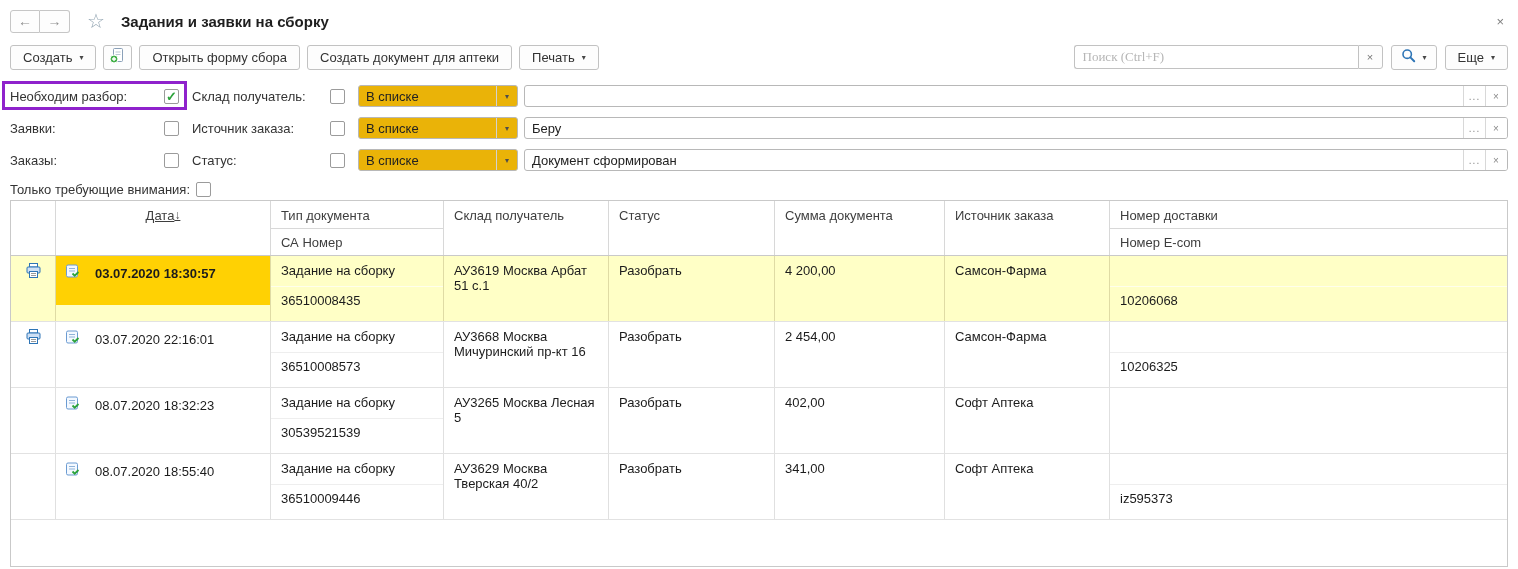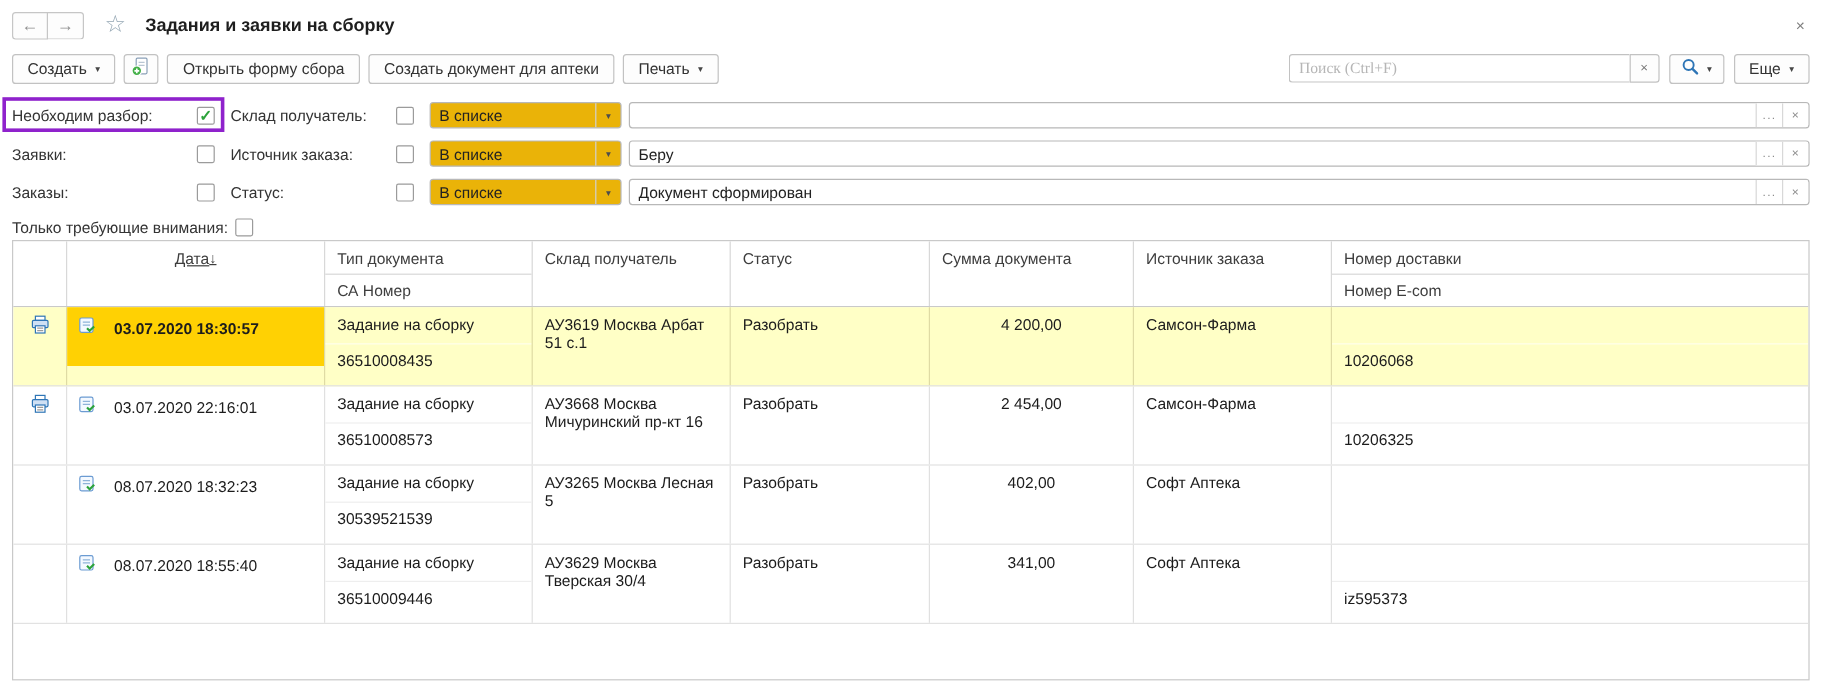--- a/index.html
+++ b/index.html
@@ -71,21 +71,21 @@
   .th-date { display:flex; justify-content:center; align-items:flex-start;text-decoration:underline; }
   .sort-arrow { color:#4d4d4d; font-size:12px; }
 
   .trow { height:66px; border-bottom:1px solid #e2e2e2; }
   .td { border-right:1px solid #e0e0e0; padding:7px 10px 0; font-size:13px; color:#1c1c1c;
         overflow:hidden; line-height:15px; }
   .td:last-child { border-right:none; }
   .td.split { padding:0; }
   .td.split .s1 { height:30px; padding:7px 10px 0; }
   .td.split .s2 { height:35px; padding:6px 10px 0; border-top:1px solid #eeeeee; }
-  .td.num { text-align:center; }
+  .td.num { text-align:left; }
   .td.iconcol { padding:6px 0 0; display:flex; justify-content:center; }
   .td.date-cell { padding:0; }
   .date-inner { display:flex; align-items:flex-end; padding:7px 0 0 8px; gap:15px; }
   .datetext { line-height:16px; }
 
   .trow.selected { background:#ffffc6; }
   .trow.selected .td { border-right-color:#dfdba4; }
   .trow.selected .td.split .s2 { border-top-color:rgba(255,255,255,0.65); }
   .trow.selected .td.date-cell { background:linear-gradient(to bottom,#ffd103 0,#ffd103 49px,rgba(0,0,0,0) 49px); }
   .trow.selected .datetext { font-weight:bold; }
@@ -354,21 +354,21 @@
             <path d="M8.5 10.5l2.2 2.2L14.5 9" fill="none" stroke="#2ca33b" stroke-width="1.8"></path>
           </svg>
         </span>
         <span class="datetext">08.07.2020 18:55:40</span>
       </div>
     </div>
     <div class="td split">
       <div class="s1"><span>Задание на сборку</span></div>
       <div class="s2"><span>36510009446</span></div>
     </div>
-    <div class="td"><span>АУ3629 Москва Тверская 30/4</span></div>
+    <div class="td"><span>АУ3629 Москва Тверская 40/2</span></div>
     <div class="td"><span>Разобрать</span></div>
     <div class="td num"><span>341,00</span></div>
     <div class="td"><span>Софт Аптека</span></div>
     <div class="td split">
       <div class="s1"><span></span></div>
       <div class="s2"><span>iz595373</span></div>
     </div>
   </div>
 
 </div>

